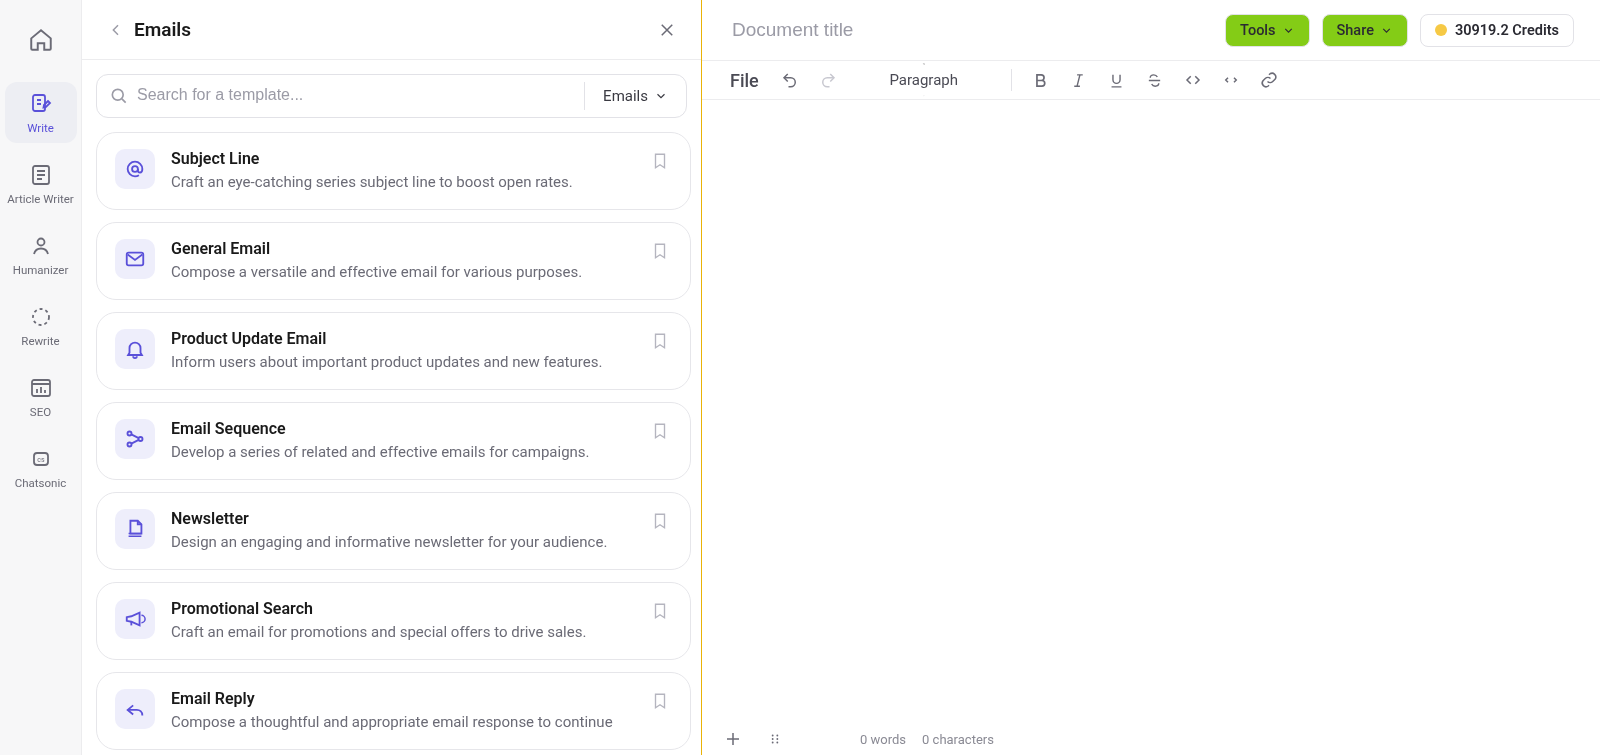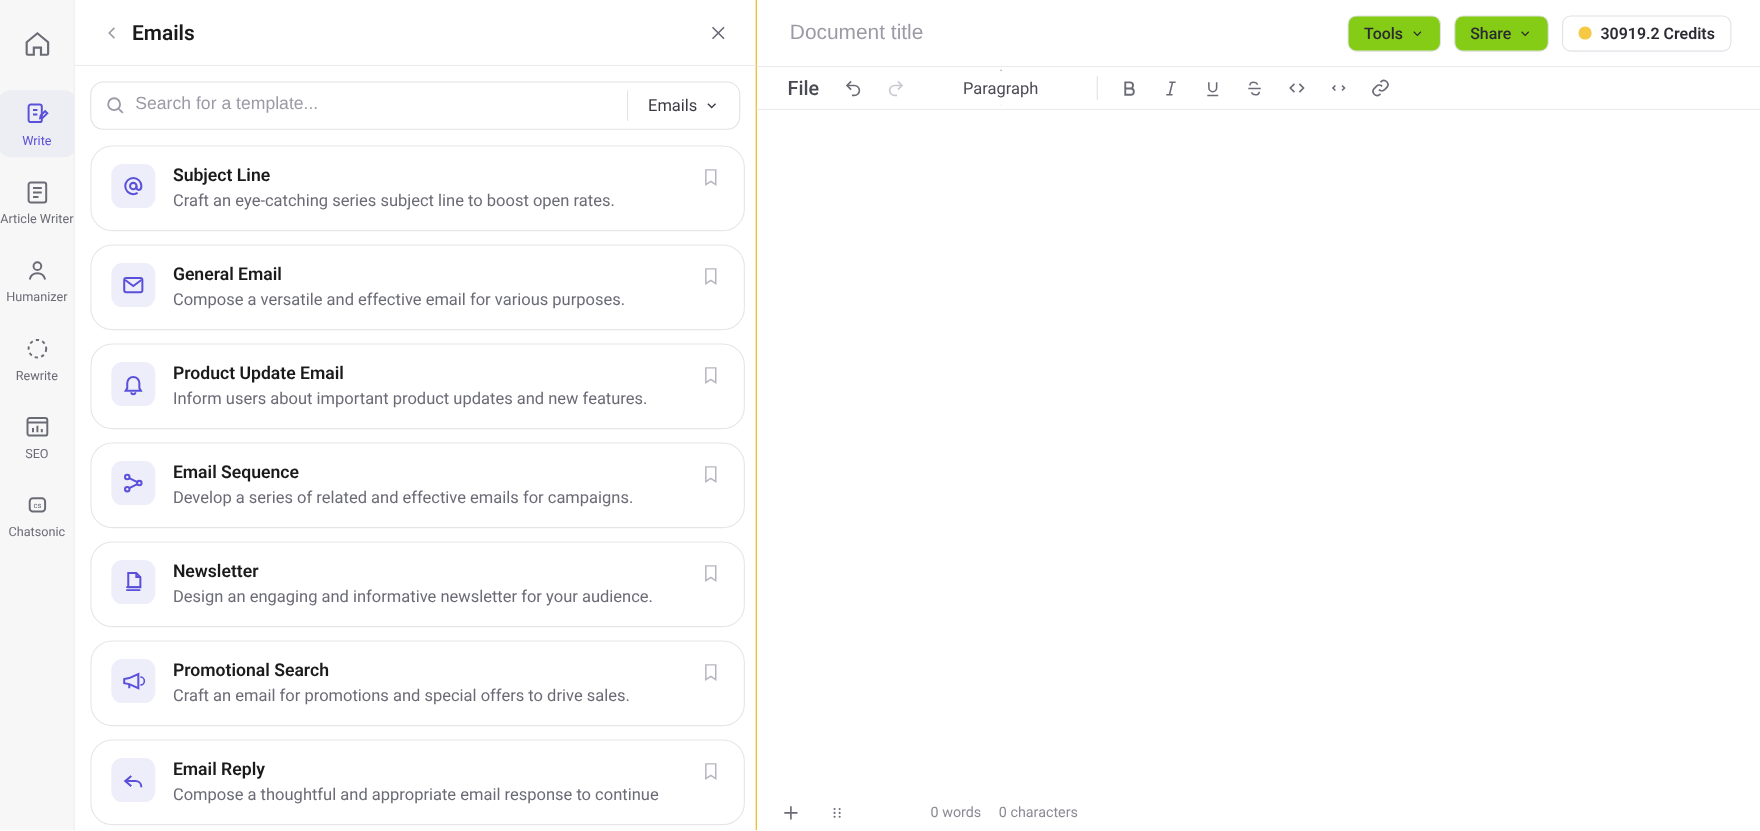--- a/index.html
+++ b/index.html
@@ -9,21 +9,21 @@
   height: 755px;
   overflow: hidden;
   background: #fff;
   color: #1a1a1a;
 }
 .app {
   display: flex;
   height: 100%;
 }
 .sidebar {
-  width: 68px;
+  width: 82px;
   background: #f7f7f8;
   border-right: 1px solid #ececee;
   display: flex;
   flex-direction: column;
   align-items: center;
   padding-top: 16px;
   gap: 10px;
 }
 .sidebar-item {
   width: 72px;

